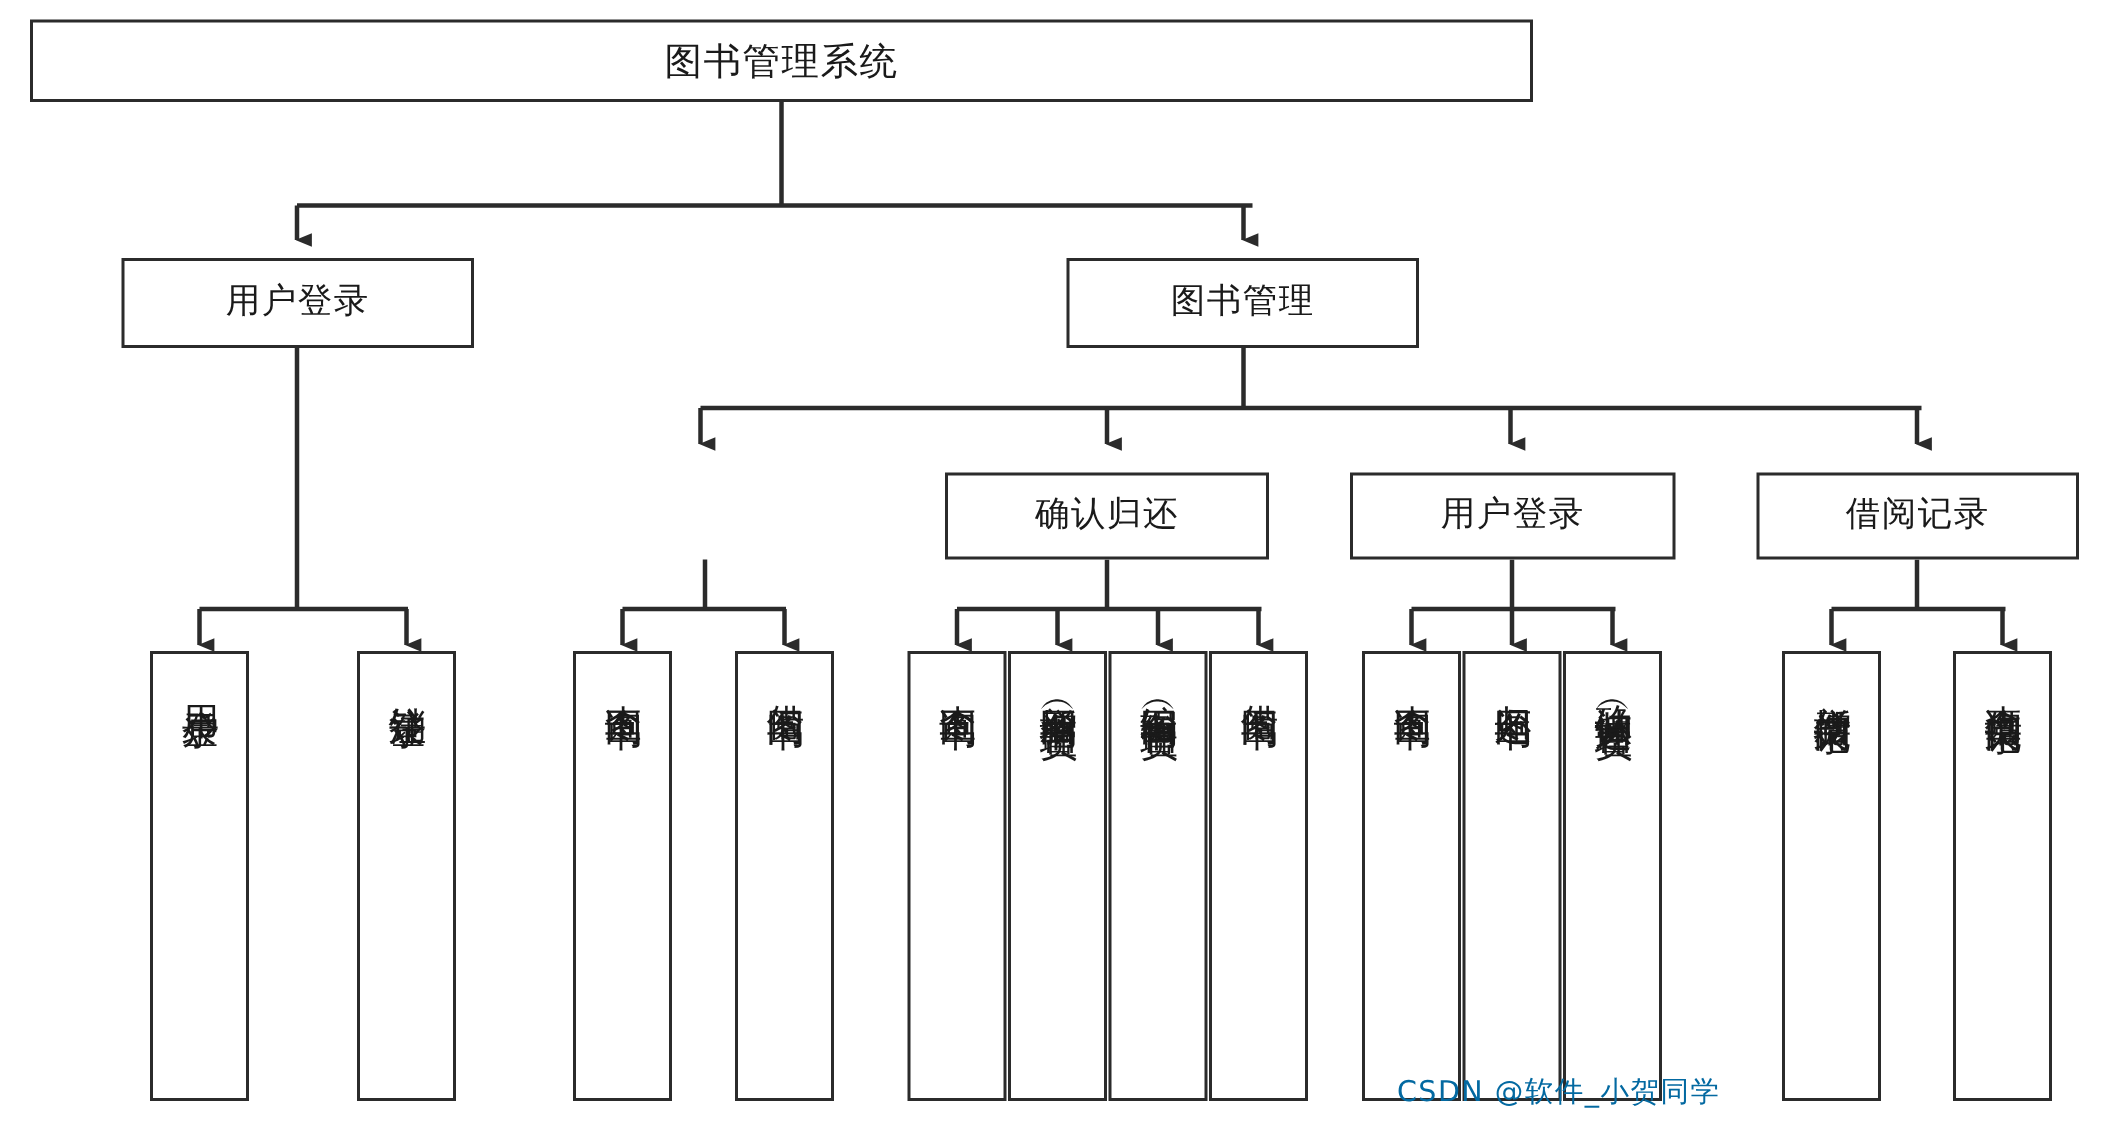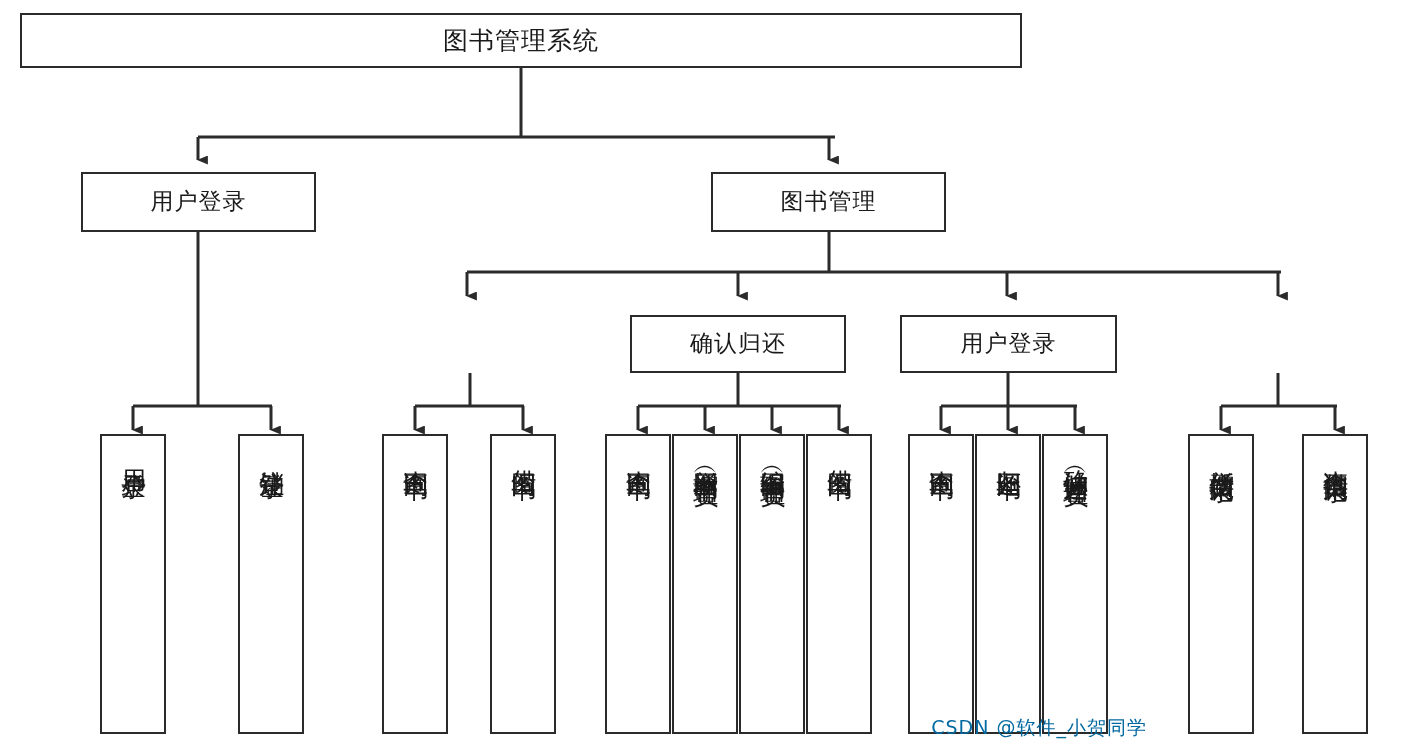--- a/index.html
+++ b/index.html
@@ -113,20 +113,23 @@
   <div class="node h" style="left:711px;top:172px;width:235px;height:60px;">
     <span class="lbl">图书管理</span>
   </div>
 
   <div class="node h" style="left:630px;top:315px;width:216px;height:58px;">
     <span class="lbl">确认归还</span>
   </div>
   <div class="node h" style="left:900px;top:315px;width:217px;height:58px;">
     <span class="lbl">用户登录</span>
   </div>
+  <div class="node h" style="left:1171px;top:315px;width:215px;height:58px;">
+    <span class="lbl">借阅记录</span>
+  </div>
 
   <div class="node v" style="left:100px;top:434px;width:66px;height:300px;">
     <span class="lbl">用户登录</span>
   </div>
   <div class="node v" style="left:238px;top:434px;width:66px;height:300px;">
     <span class="lbl">注销登录</span>
   </div>
 
   <div class="node v" style="left:382px;top:434px;width:66px;height:300px;">
     <span class="lbl">查询图书</span>

